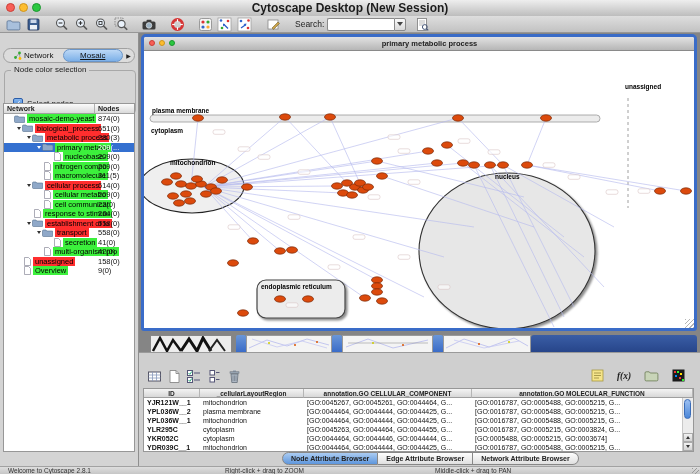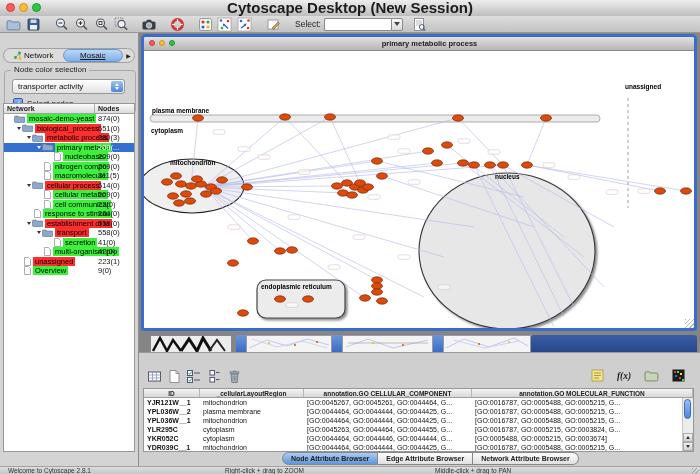--- a/index.html
+++ b/index.html
@@ -1,20 +1,20 @@
 <!DOCTYPE html>
 <html><head>
 <meta charset="utf-8">
 <style>
   html,body{margin:0;padding:0;background:#555;}
   #app{position:relative;width:700px;height:474px;background:#cfcfcf;font-family:"Liberation Sans",sans-serif;overflow:hidden;-webkit-user-select:none;user-select:none;}
   .abs{position:absolute;}
   
   #titlebar{left:0;top:0;width:700px;height:16px;background:linear-gradient(#eeeeee,#bdbdbd);border-bottom:1px solid #8e8e8e;}
-  #titlebar .title{width:100%;text-align:center;font-size:15px;font-weight:bold;color:#1b1b1b;line-height:16px;}
+  #titlebar .title{width:100%;text-align:center;font-size:12px;font-weight:bold;color:#1b1b1b;line-height:16px;}
   .lights{display:flex;gap:4px;}
   .light{width:9px;height:9px;border-radius:50%;box-sizing:border-box;}
   .lr{background:#f85f57;border:1px solid #ca3f38;}
   .ly{background:#fdbd2e;border:1px solid #cd9420;}
   .lg{background:#2bc840;border:1px solid #1d9630;}
   .lights-sm .light{width:6px;height:6px;}
   
   #toolbar{left:0;top:16px;width:700px;height:17px;background:linear-gradient(#dedede,#c2c2c2);border-bottom:1px solid #979797;display:flex;align-items:center;padding-left:5px;box-sizing:border-box;}
   .tbi{width:16px;height:15px;display:flex;justify-content:center;margin-right:4px;}
   .tbgap{width:8px;}
@@ -197,21 +197,21 @@
         </svg>
       </span>
     <span class="tbgap"></span>
     <span class="tbi">
         <svg width="15" height="15" viewBox="0 0 15 15">
           <rect x="2" y="3" width="10" height="9" fill="#fff" stroke="#888" stroke-width="0.8"></rect>
           <path d="M6 11 L12 5 L13.5 6.5 L7.5 12.5 z" fill="#c8a24a" stroke="#7a6430" stroke-width="0.6"></path>
         </svg>
       </span>
     <div id="search-wrap">
-      <span id="search-label">Select:</span>
+      <span id="search-label">Search:</span>
       <input id="search-input" type="text" value="" style="">
       <span id="search-drop">
           <span class="tri-down"></span>
         </span>
     </div>
     <span class="tbgap"></span>
     <span class="tbi">
         <svg width="15" height="15" viewBox="0 0 15 15">
           <rect x="2.5" y="1.5" width="9" height="12" fill="#fff" stroke="#888" stroke-width="0.9"></rect>
           <path d="M4 4 h6 M4 6 h6 M4 8 h4" stroke="#aaa" stroke-width="0.8"></path>
@@ -232,27 +232,20 @@
           </svg>
         <span>Network</span>
       </div>
       <div class="cp-tab active">
         <span>Mosaic</span>
       </div>
       <div id="tab-overflow">▶</div>
     </div>
     <div id="groupbox" class="abs">
       <div class="legend">Node color selection</div>
-      <div id="color-dropdown">
-        <span>transporter activity</span>
-        <span id="dd-stepper">
-            <span class="tri-up-w"></span>
-            <span class="tri-dn-w"></span>
-          </span>
-      </div>
       <div id="check-row">
         <span id="checkbox">✓</span>
         <span id="check-label">Select nodes</span>
       </div>
     </div>
     <div id="tree-box" class="abs">
       <div id="tree-head">
         <div class="th th1">Network</div>
         <div class="th th2">Nodes</div>
       </div>
@@ -424,21 +417,21 @@
           </div>
           <div class="trow">
             <span style="width: 13px; flex: 0 0 auto;"></span>
             <span style="width: 7px; flex: 0 0 auto;"></span>
             <span class="tr-ic">
               <svg width="7" height="9" viewBox="0 0 7 9">
                 <path d="M0.5 0.5 h4 l2 2 v6 h-6z" fill="#fff" stroke="#8a8a9a" stroke-width="0.7"></path>
               </svg>
             </span>
             <span class="tr-label hl-red">unassigned</span>
-            <span class="tr-count">223(1)</span>
+            <span class="tr-count">158(0)</span>
           </div>
           <div class="trow">
             <span style="width: 13px; flex: 0 0 auto;"></span>
             <span style="width: 7px; flex: 0 0 auto;"></span>
             <span class="tr-ic">
               <svg width="7" height="9" viewBox="0 0 7 9">
                 <path d="M0.5 0.5 h4 l2 2 v6 h-6z" fill="#fff" stroke="#8a8a9a" stroke-width="0.7"></path>
               </svg>
             </span>
             <span class="tr-label hl-green">Overview</span>

